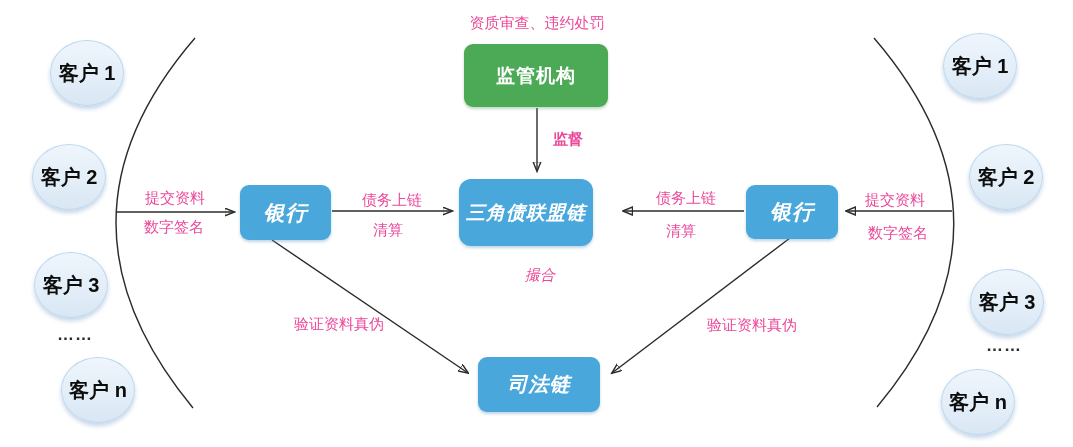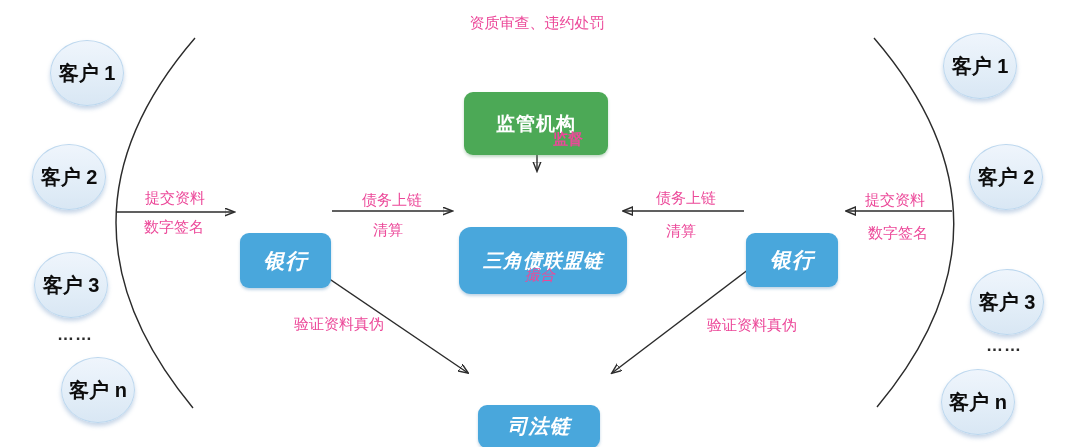--- a/index.html
+++ b/index.html
@@ -12,21 +12,20 @@
   }
   .wires{position:absolute;left:0;top:0;z-index:1;}
   .wires path,.wires line{stroke:var(--line,#2b2b2b);stroke-width:1.4;fill:none;}
 
   .node{
     position:absolute;z-index:2;
     display:flex;align-items:center;justify-content:center;
     color:#ffffff;font-weight:bold;
     border-radius:9px;
     letter-spacing:1px;
-    margin-top:48px;
   }
   .node.blue{background:var(--node-blue,#49a7dc);box-shadow:0 2px 3px rgba(100,150,190,.4);font-style:italic;}
   .node.green{background:var(--node-green,#4ca956);box-shadow:0 2px 3px rgba(100,160,110,.4);}
   .node.big{border-radius:12px;}
 
   .cust{
     position:absolute;z-index:2;
     width:72px;height:64px;border-radius:50%;
     background:linear-gradient(180deg,#eff5fc 0%,#e3eef8 55%,#d9e7f4 100%);
     border:1.5px solid var(--ellipse-border,#bcd7ee);
@@ -71,33 +70,33 @@
     <line x1="744" y1="211" x2="623" y2="211" marker-end="url(#ah)"></line>
     <line x1="537" y1="108" x2="537" y2="171" marker-end="url(#ah)"></line>
     <line x1="272" y1="240" x2="468" y2="373" marker-end="url(#ah)"></line>
     <line x1="790" y1="238" x2="612" y2="373" marker-end="url(#ah)"></line>
   </svg>
 
   <div class="node green" style="left:464px;top:44px;width:144px;height:63px;font-size:19px;">
     <span>监管机构</span>
   </div>
 
-  <div class="node blue big" style="left:459px;top:179px;width:168px;height:67px;font-size:19px;">
+  <div class="node blue big" style="left:459px;top:179px;width:134px;height:67px;font-size:19px;">
     <span>三角债联盟链</span>
   </div>
 
   <div class="node blue" style="left:240px;top:185px;width:91px;height:55px;font-size:21px;">
     <span>银行</span>
   </div>
 
   <div class="node blue" style="left:746px;top:185px;width:92px;height:54px;font-size:21px;">
     <span>银行</span>
   </div>
 
-  <div class="node blue" style="left:478px;top:357px;width:122px;height:43px;font-size:20px;">
+  <div class="node blue" style="left:478px;top:357px;width:122px;height:55px;font-size:20px;">
     <span>司法链</span>
   </div>
 
   <div class="cust" style="left:50px;top:40px;">
     <span>客户 1</span>
   </div>
   <div class="cust" style="left:32px;top:144px;">
     <span>客户 2</span>
   </div>
   <div class="cust" style="left:34px;top:252px;">

